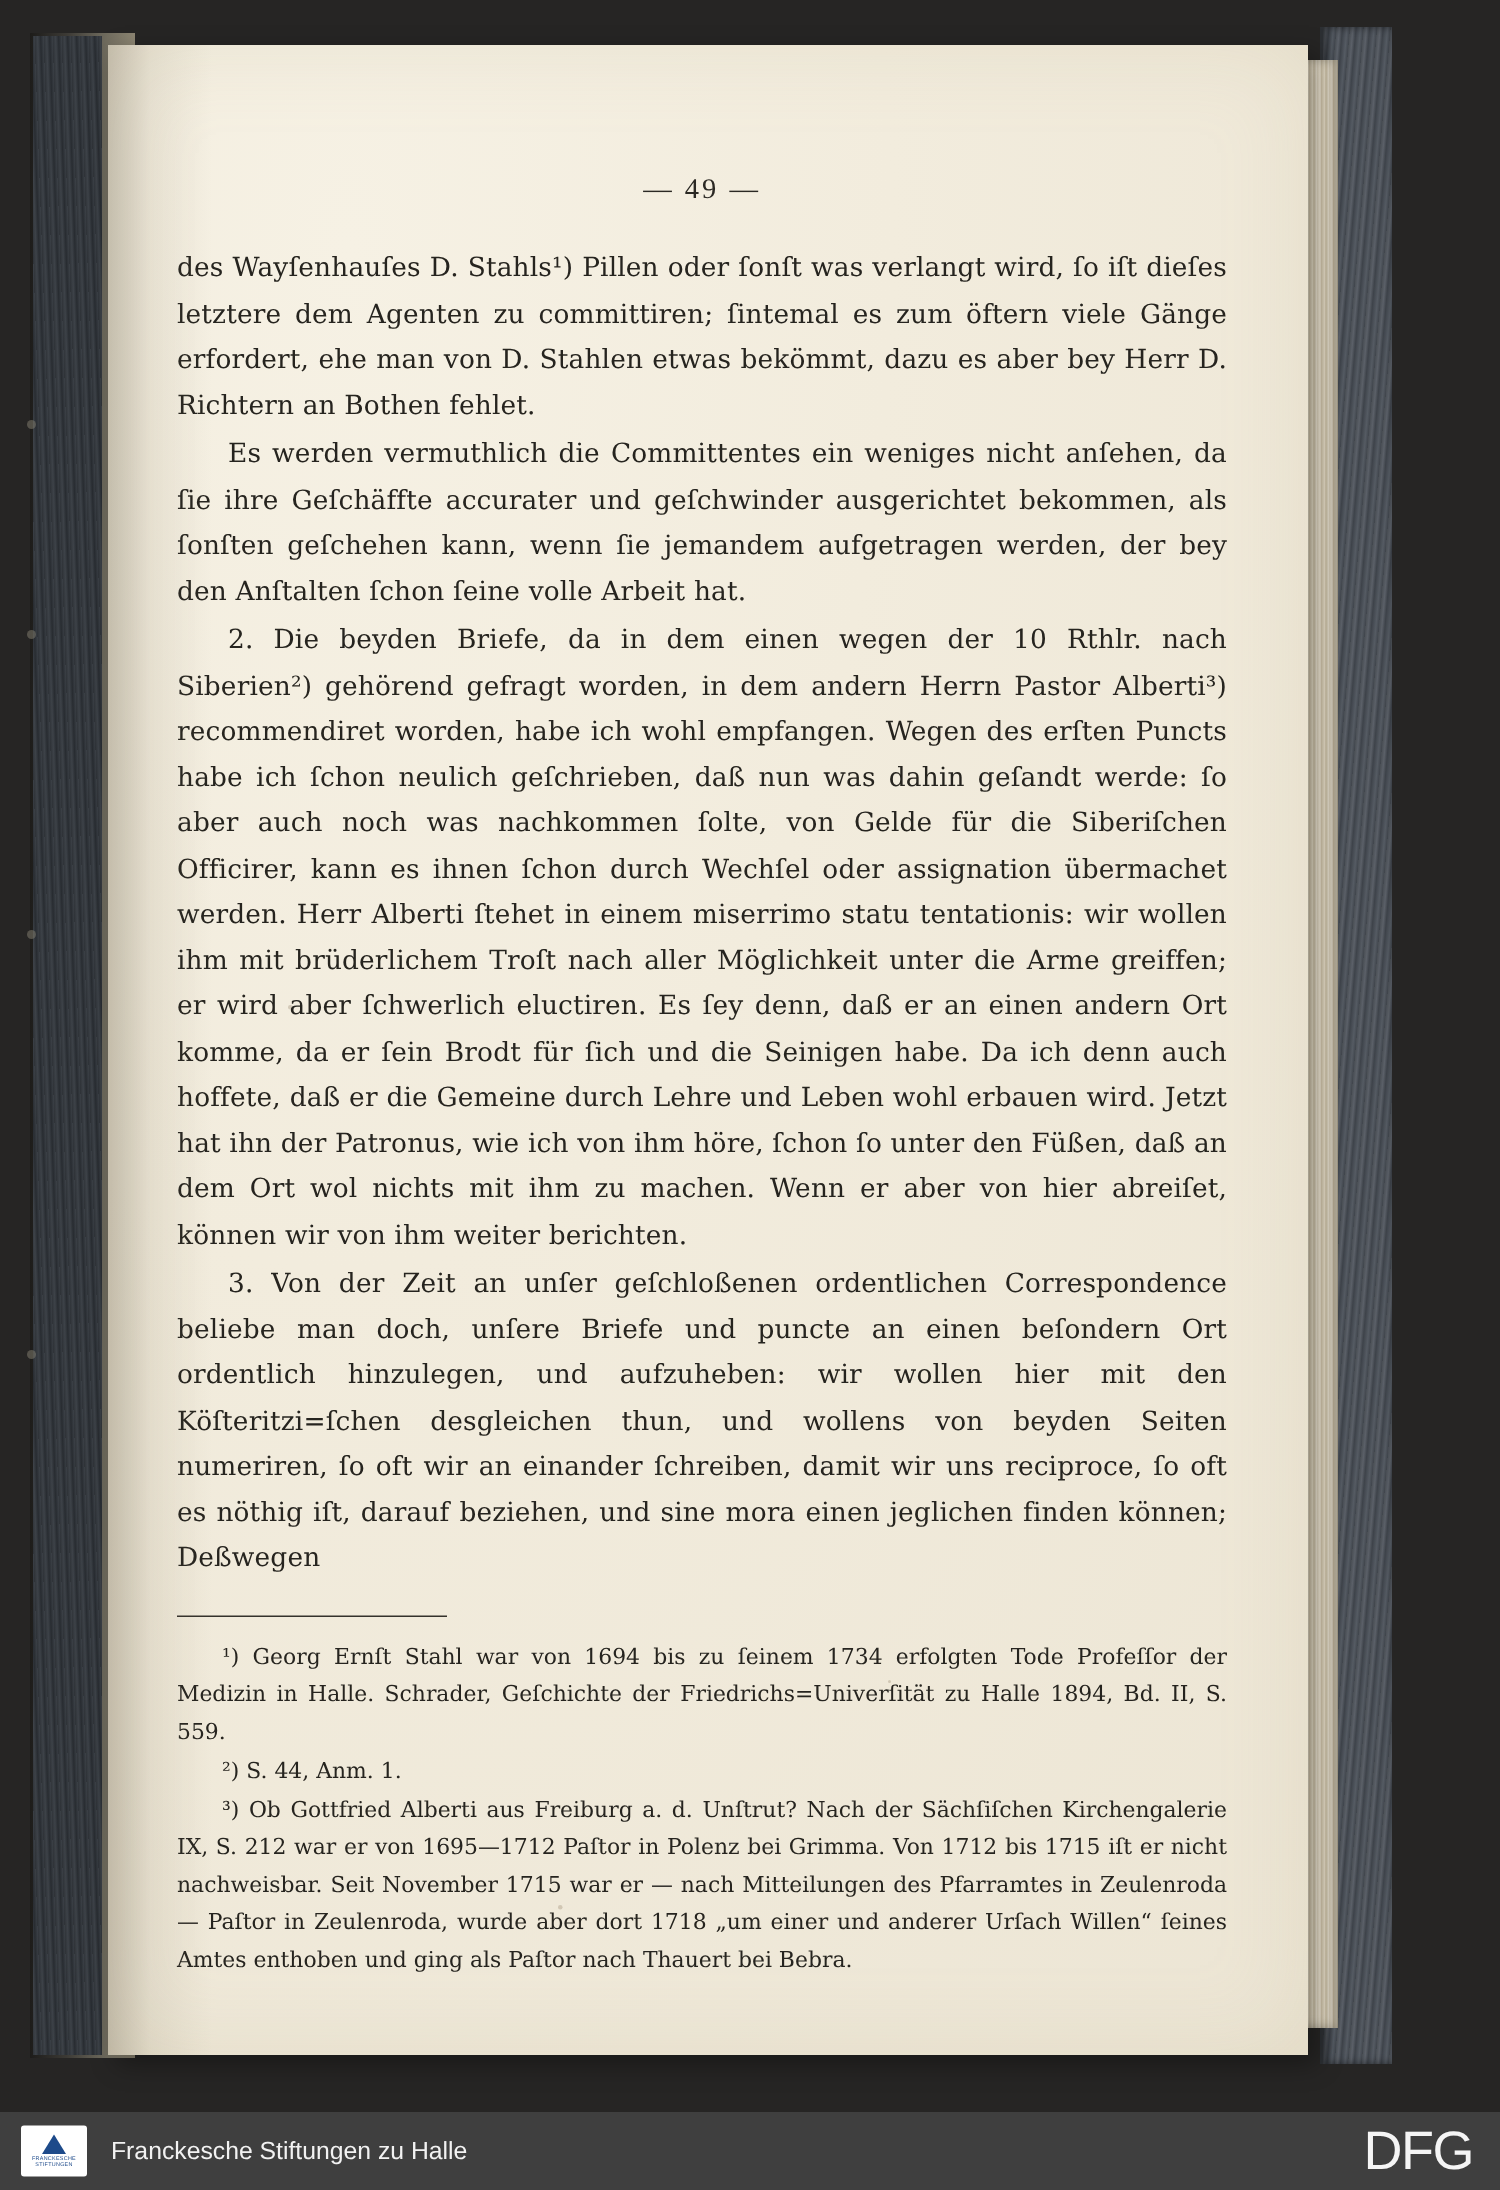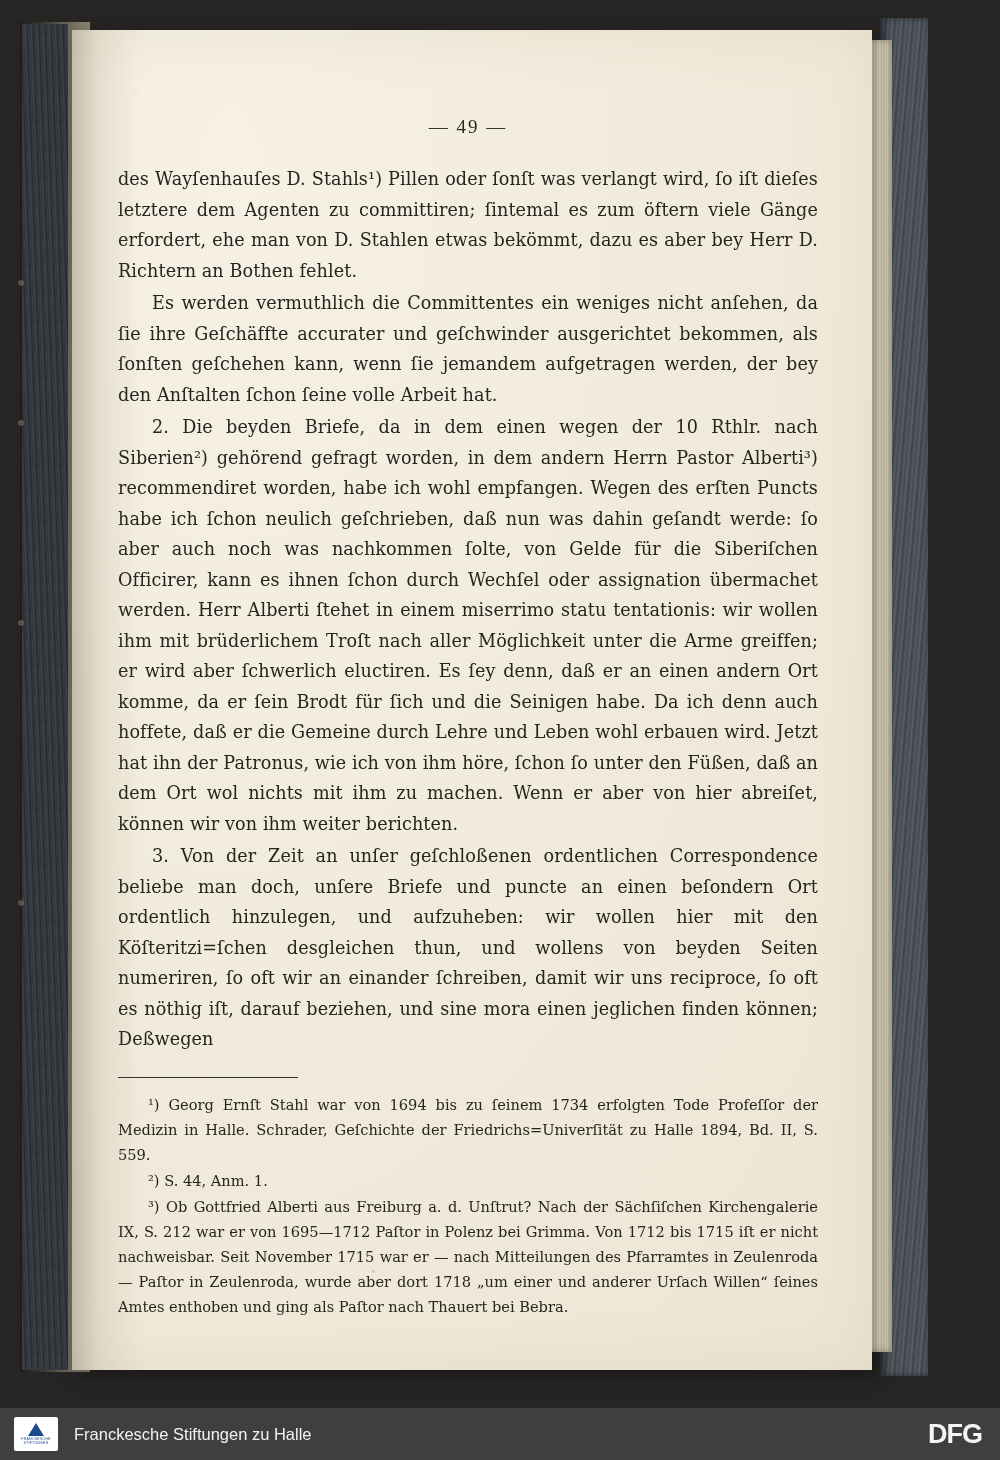--- a/index.html
+++ b/index.html
@@ -161,22 +161,22 @@
   .bb-title {
     margin-left: 16px;
     color: #f2f2f2;
     font-family: "Liberation Sans", sans-serif;
     font-size: 16.5px;
   }
   .bb-right {
     margin-left: auto;
     margin-right: 18px;
     font-family: "Liberation Sans", sans-serif;
-    font-weight: bold;
-    font-size: 27px;
+    font-weight: normal;
+    font-size: 36px;
     letter-spacing: -1px;
     color: #f5f5f5;
   }
 </style>
 </head>
 <body>
 
 <div id="scan">
 
   <div class="scan-bg"></div>

